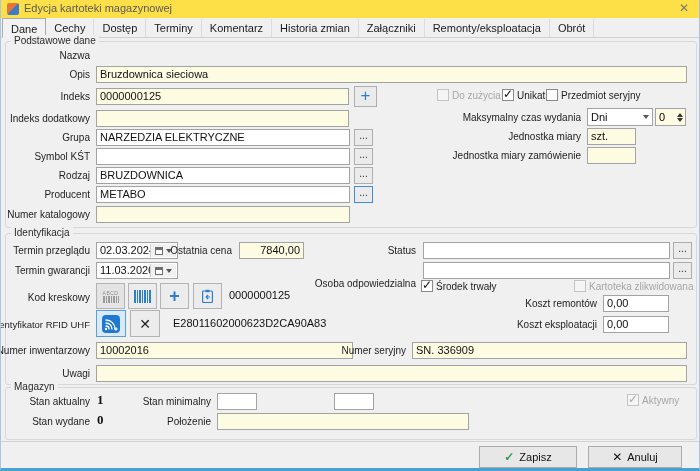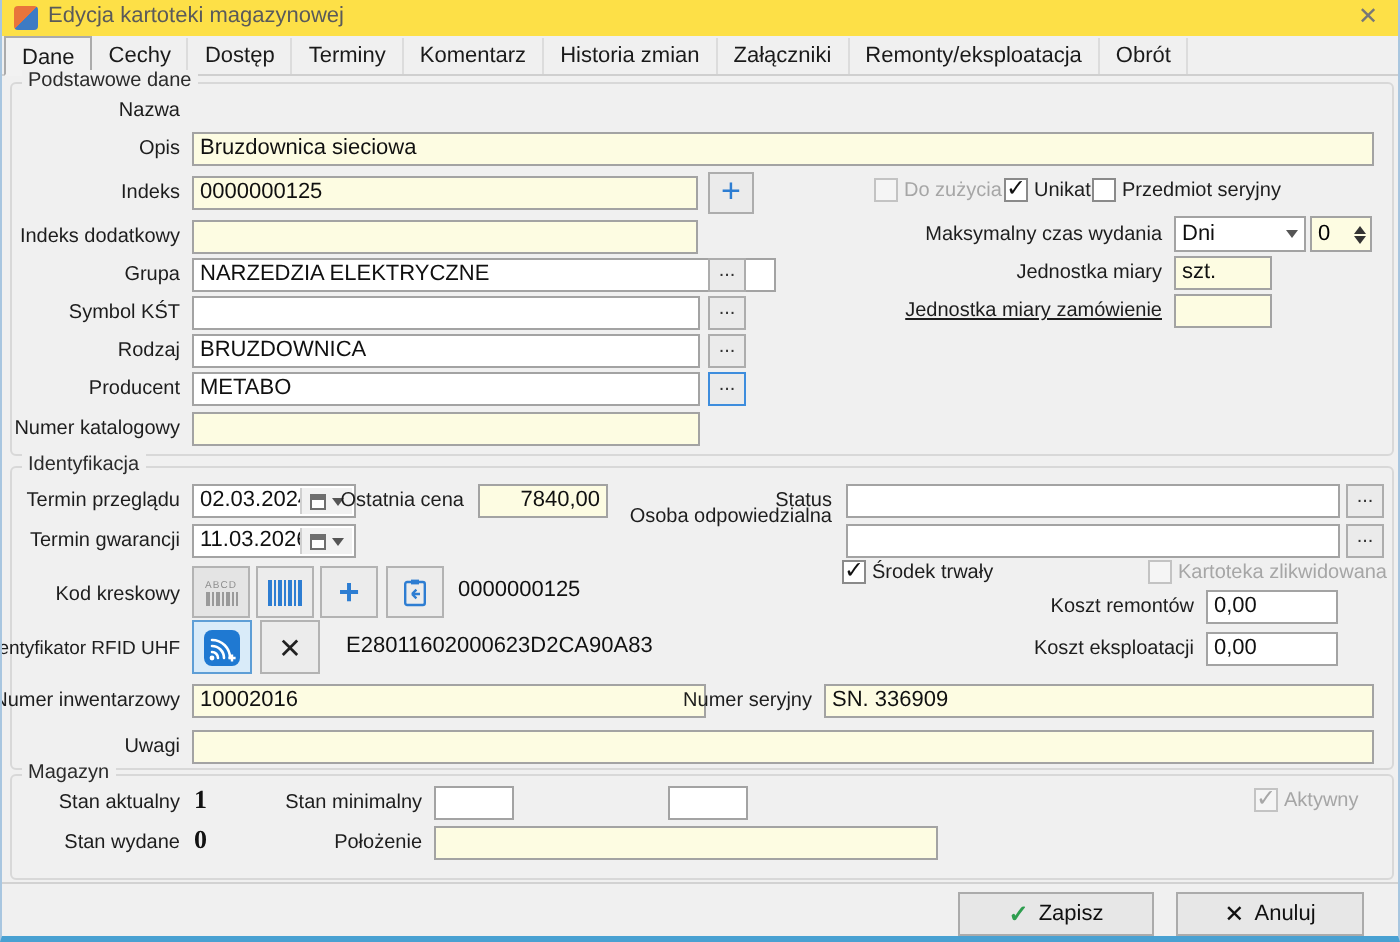--- a/index.html
+++ b/index.html
@@ -106,21 +106,21 @@
   <div class="fld yellow" style="left:95px;top:66px;width:591px;">Bruzdownica sieciowa</div>
 
   <div class="lbl" style="right:609px;top:91px;">Indeks</div>
   <div class="fld yellow" style="left:95px;top:88px;width:253px;">0000000125</div>
   <div class="plusbtn" style="left:353px;top:86px;">+</div>
 
   <div class="lbl" style="right:609px;top:113px;">Indeks dodatkowy</div>
   <div class="fld yellow" style="left:95px;top:110px;width:253px;"></div>
 
   <div class="lbl" style="right:609px;top:132px;">Grupa</div>
-  <div class="fld" style="left:95px;top:129px;width:292px;">NARZEDZIA ELEKTRYCZNE</div>
+  <div class="fld" style="left:95px;top:129px;width:254px;">NARZEDZIA ELEKTRYCZNE</div>
   <div class="dots" style="left:353px;top:129px;">...</div>
 
   <div class="lbl" style="right:609px;top:151px;">Symbol KŚT</div>
   <div class="fld" style="left:95px;top:148px;width:254px;"></div>
   <div class="dots" style="left:353px;top:148px;">...</div>
 
   <div class="lbl" style="right:609px;top:170px;">Rodzaj</div>
   <div class="fld" style="left:95px;top:167px;width:254px;">BRUZDOWNICA</div>
   <div class="dots" style="left:353px;top:167px;">...</div>
 
@@ -147,21 +147,21 @@
     <span class="spin-val">0</span>
     <span class="spin-btns">
         <span class="tri-up"></span>
         <span class="tri-dn"></span>
       </span>
   </div>
 
   <div class="lbl" style="right:118px;top:131px;">Jednostka miary</div>
   <div class="fld yellow" style="left:586px;top:128px;width:49px;">szt.</div>
 
-  <div class="lbl" style="right:118px;top:150px;text-decoration:underline;">Jednostka miary zamówienie</div>
+  <div class="lbl" style="right:118px;top:150px;">Jednostka miary zamówienie</div>
   <div class="fld yellow" style="left:586px;top:147px;width:49px;"></div>
 
   <div class="group" style="left:4px;top:233px;width:692px;height:152px;"></div>
   <div class="gtitle" style="left:10px;top:227px;">Identyfikacja</div>
 
   <div class="lbl" style="right:609px;top:245px;">Termin przeglądu</div>
   <div class="fld date" style="left:95px;top:242px;width:82px;">
     <span>02.03.2024</span>
     <span class="date-btn">
         <span class="calico"></span>
@@ -175,21 +175,21 @@
   <div class="dots" style="left:672px;top:242px;">...</div>
 
   <div class="lbl" style="right:609px;top:265px;">Termin gwarancji</div>
   <div class="fld date" style="left:95px;top:262px;width:82px;">
     <span>11.03.2026</span>
     <span class="date-btn">
         <span class="calico"></span>
         <span class="carr"></span>
       </span>
   </div>
-  <div class="lbl" style="right:283px;top:253px;">Osoba odpowiedzialna</div>
+  <div class="lbl" style="right:283px;top:278px;">Osoba odpowiedzialna</div>
   <div class="fld" style="left:422px;top:262px;width:247px;"></div>
   <div class="dots" style="left:672px;top:262px;">...</div>
 
   <div class="cb checked" style="left:420px;top:280px;"></div>
   <div class="cblbl" style="left:435px;top:281px;">Środek trwały</div>
   <div class="cb dis" style="left:573px;top:280px;"></div>
   <div class="cblbl dis" style="left:588px;top:281px;">Kartoteka zlikwidowana</div>
 
   <div class="lbl" style="right:609px;top:292px;">Kod kreskowy</div>
   <div class="ibtn" style="left:95px;top:283px;background:#E4E4E4;">

